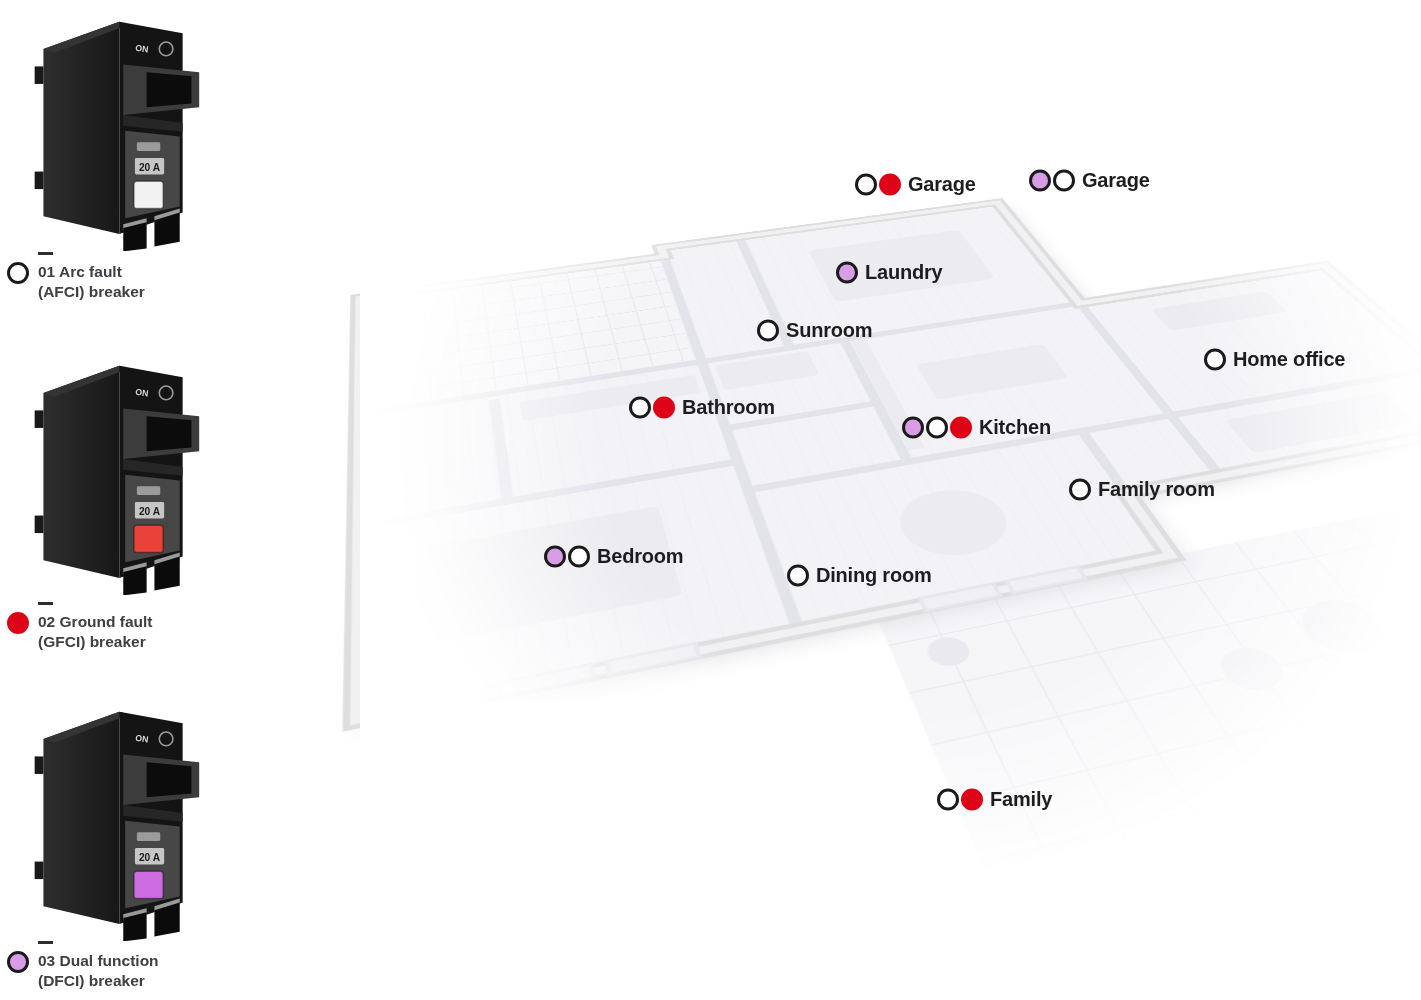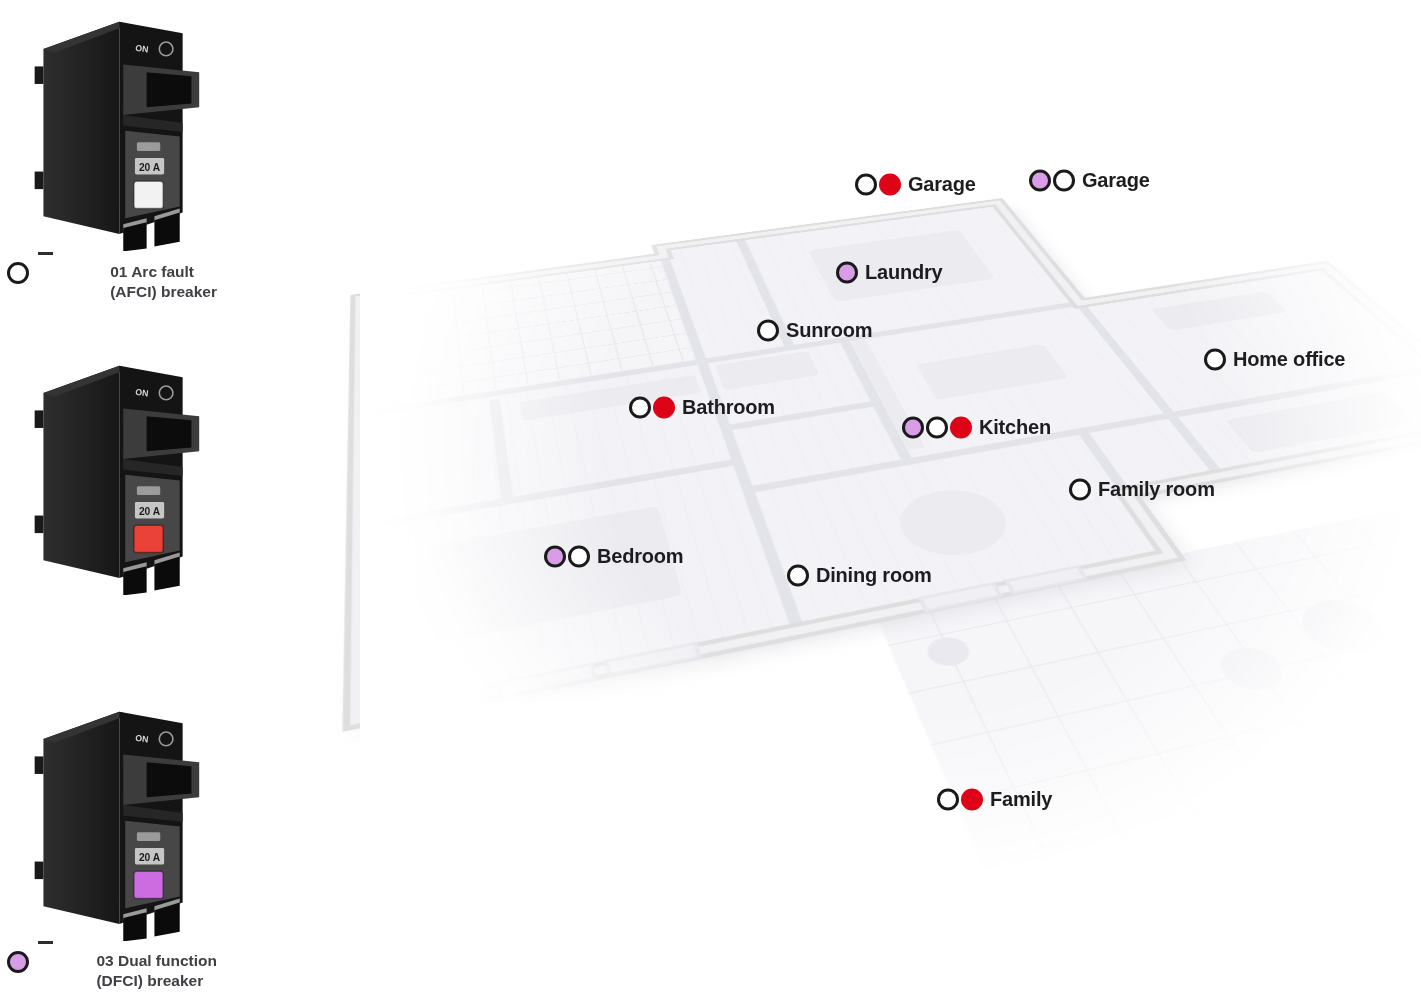--- a/index.html
+++ b/index.html
@@ -7,21 +7,21 @@
     width:1421px;height:1000px;position:relative;overflow:hidden;
     background:#ffffff;
     font-family:"Liberation Sans","DejaVu Sans",sans-serif;
     -webkit-font-smoothing:antialiased;
   }
 
   
   .breaker{position:absolute;left:22px;width:185px;height:240px;}
   .legend{position:absolute;left:7px;width:210px;}
   .legend .dash{width:15px;height:3px;background:#2e2e2e;margin-left:31px;margin-bottom:7px;}
-  .legend .row{display:flex;align-items:flex-start;justify-content:space-between;}
+  .legend .row{display:flex;align-items:flex-start;}
   .legend .ltext{margin-left:9px;font-size:15.5px;font-weight:600;color:#3f3f44;line-height:1.32;white-space:nowrap;}
 
   
   .dot{box-sizing:border-box;width:22px;height:22px;border-radius:50%;flex:none;}
 
   
   .plan-wrap{position:absolute;left:368px;top:-130px;width:1090px;height:1180px;z-index:1;}
   .plan-wrap svg{width:100%;height:100%;
     transform:perspective(1500px) rotateX(57deg) rotateZ(-17deg) scale(1.08);
     transform-origin:50% 45%;}
@@ -229,20 +229,30 @@
     <polygon points="106,126 162,132 162,204 106,216" fill="#474747"></polygon>
     <rect x="118" y="138" width="24" height="9" rx="1.5" fill="#9b9b9b"></rect>
     <rect x="116" y="154" width="30" height="17" rx="1.5" fill="#c6c6c6"></rect>
     <text x="131" y="167" font-size="10.5" font-weight="bold" fill="#1c1c1c" text-anchor="middle">20 A</text>
     <rect x="115" y="178" width="30" height="28" rx="3" fill="#ea4238" stroke="rgba(0,0,0,0.4)" stroke-width="1.5"></rect>
     <polygon points="104,222 128,216 128,223 104,229" fill="#9a9a9a"></polygon>
     <polygon points="136,214 162,206 162,213 136,220" fill="#9a9a9a"></polygon>
     <polygon points="104,226 128,220 128,247 104,250" fill="#0b0b0b"></polygon>
     <polygon points="136,218 162,210 162,240 136,245" fill="#0b0b0b"></polygon>
   </svg></div>
+    <div class="legend" style="top: 602px;">
+      <div class="dash"></div>
+      <div class="row">
+        <span class="dot" style="border: 3.5px solid rgb(222, 4, 24); background: rgb(222, 4, 24);"></span>
+        <div class="ltext">
+          <div>02 Ground fault</div>
+          <div>(GFCI) breaker</div>
+        </div>
+      </div>
+    </div>
     <div class="breaker" style="top: 698px;">
   <svg viewBox="0 0 190 250">
     <defs>
       <linearGradient id="side-dfci" x1="0" y1="0" x2="1" y2="0">
         <stop offset="0" stop-color="#2e2e2e"></stop>
             <stop offset="1" stop-color="#171717"></stop>
       </linearGradient>
     </defs>
     <polygon points="22,42 100,14 100,232 22,214" fill="url(#side-dfci)"></polygon>
     <polygon points="22,42 100,14 110,17 33,46" fill="#343434"></polygon>

